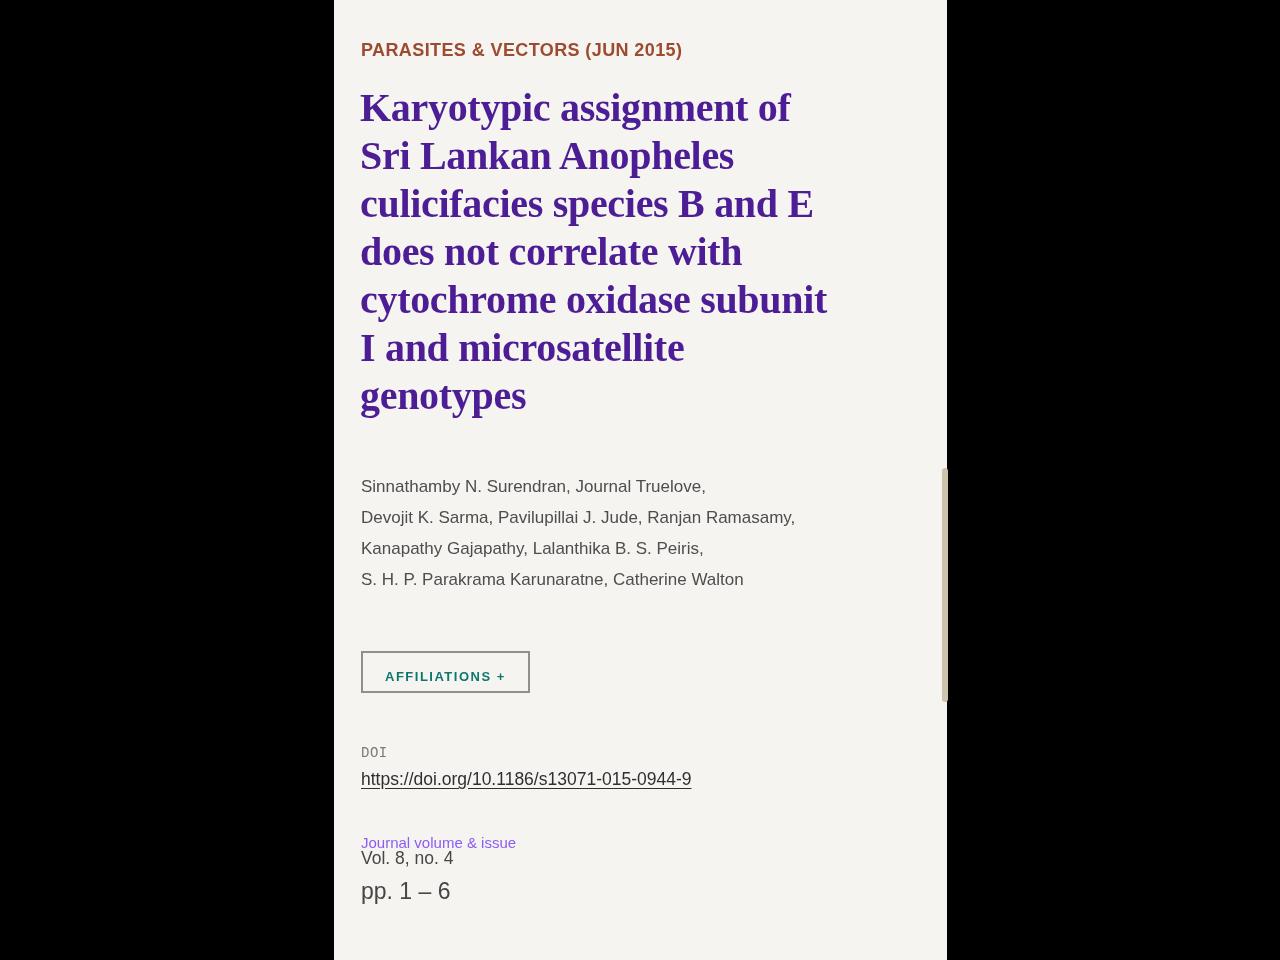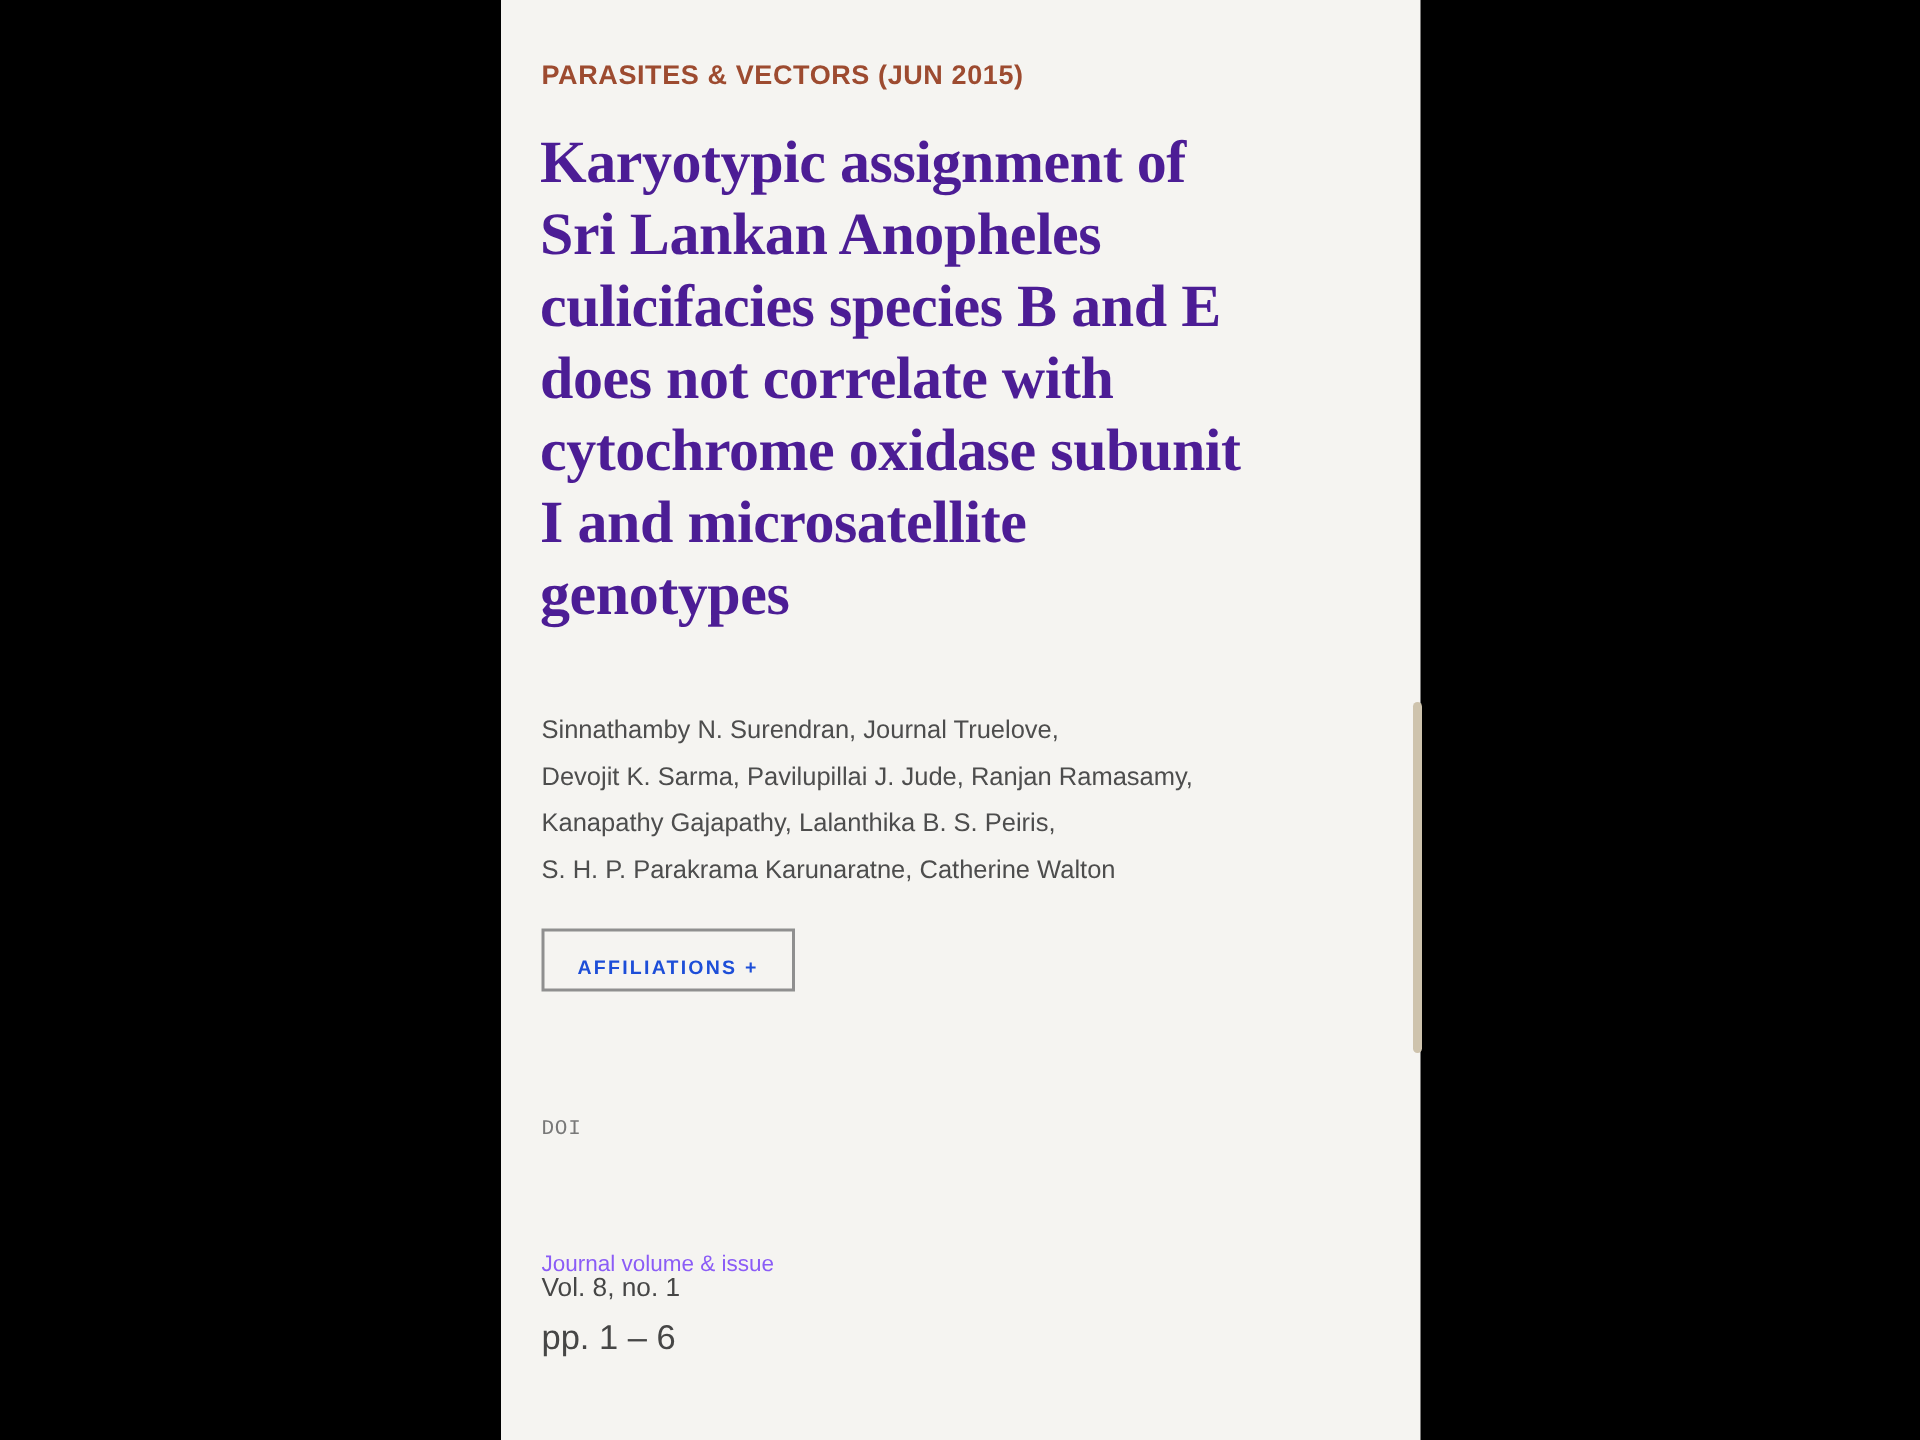--- a/index.html
+++ b/index.html
@@ -45,26 +45,26 @@
     left: 27px; top: 471px;
     width: 560px;
     font-size: 17px;
     line-height: 31px;
     color: #4d4d4d;
     white-space: pre-line;
   }
 
   .affiliations-btn {
     position: absolute;
-    left: 27px; top: 619px;
+    left: 27px; top: 651px;
     height: 42px;
     padding: 16px 22px;
     background: transparent;
     border: 2px solid #8f8f8f;
-    color: #1d4ed8;
+    color: #0f766e;
     font-family: "Liberation Sans", sans-serif;
     font-size: 13px;
     font-weight: 700;
     letter-spacing: 1.5px;
     cursor: pointer;
   }
 
   .doi-label {
     position: absolute;
     left: 27px; top: 745px;
@@ -128,22 +128,23 @@
 
     <div class="authors">Sinnathamby N. Surendran, Journal Truelove,
 Devojit K. Sarma, Pavilupillai J. Jude, Ranjan Ramasamy,
 Kanapathy Gajapathy, Lalanthika B. S. Peiris,
 S. H. P. Parakrama Karunaratne, Catherine Walton</div>
 
     <button class="affiliations-btn">AFFILIATIONS +</button>
 
     <div class="doi-label">DOI</div>
 
+    <a class="doi-link" href="#">https://doi.org/10.1186/s13071-015-0944-9</a>
 
     <div class="issue-label">Journal volume &amp; issue</div>
 
-    <div class="issue-volume">Vol. 8, no. 1</div>
+    <div class="issue-volume">Vol. 8, no. 4</div>
 
     <div class="issue-pages">pp. 1 – 6</div>
 
     <div class="scrollbar-thumb"></div>
   </div>
 </div>
 
 </body></html>

